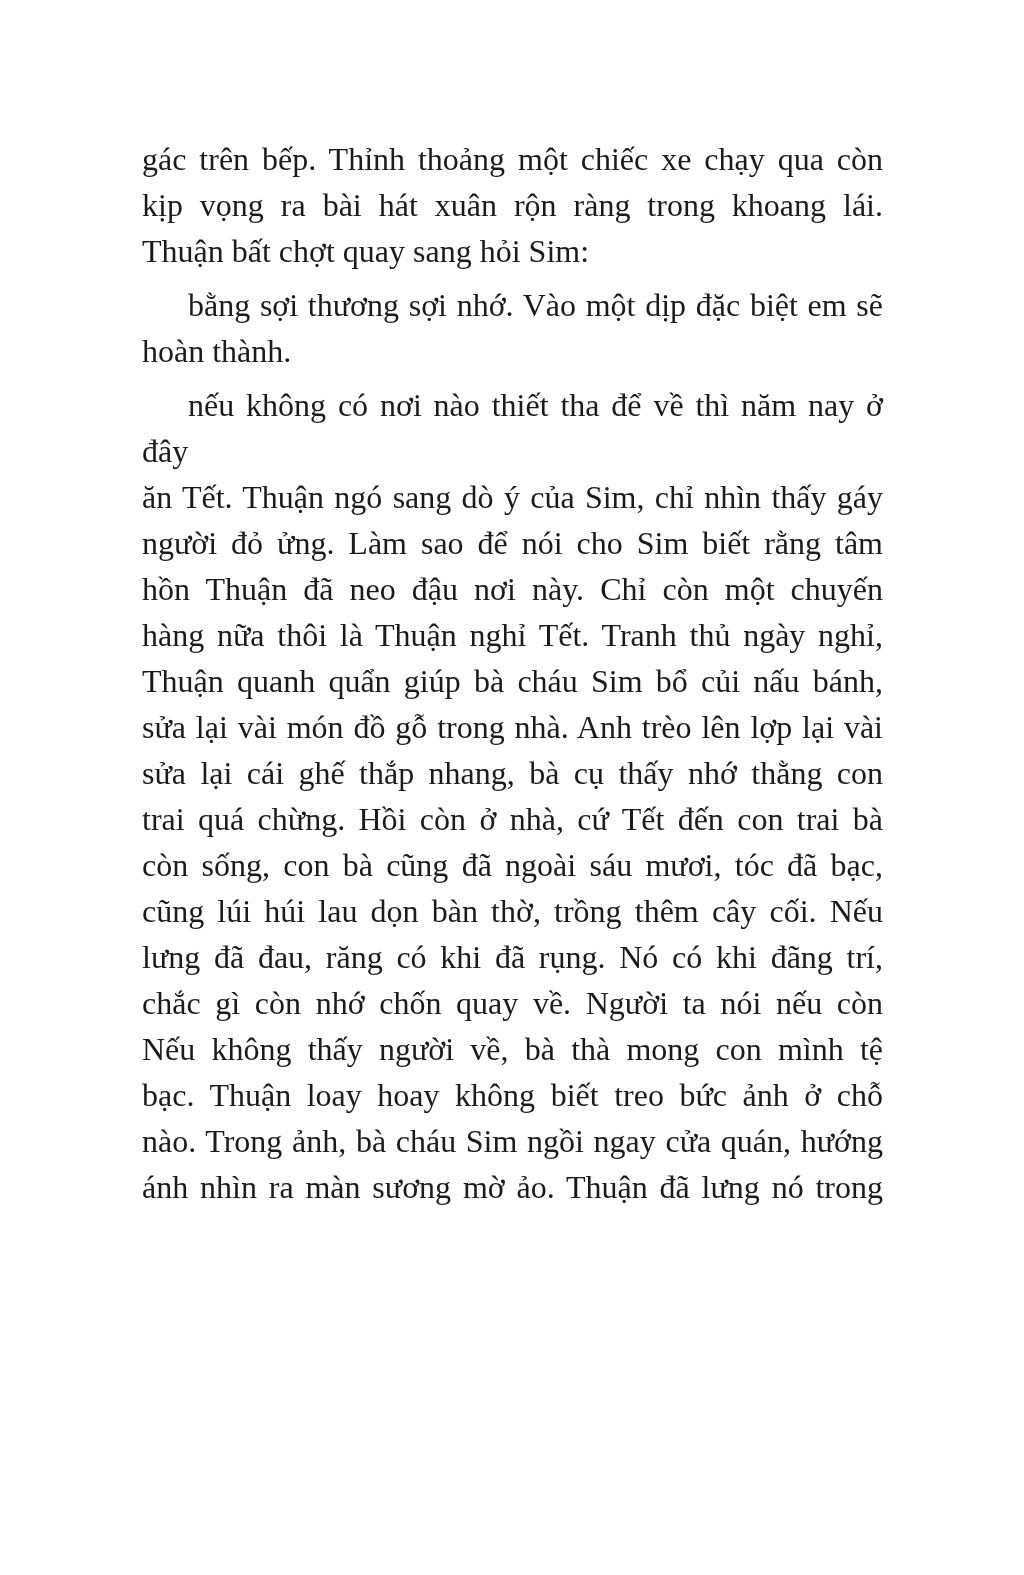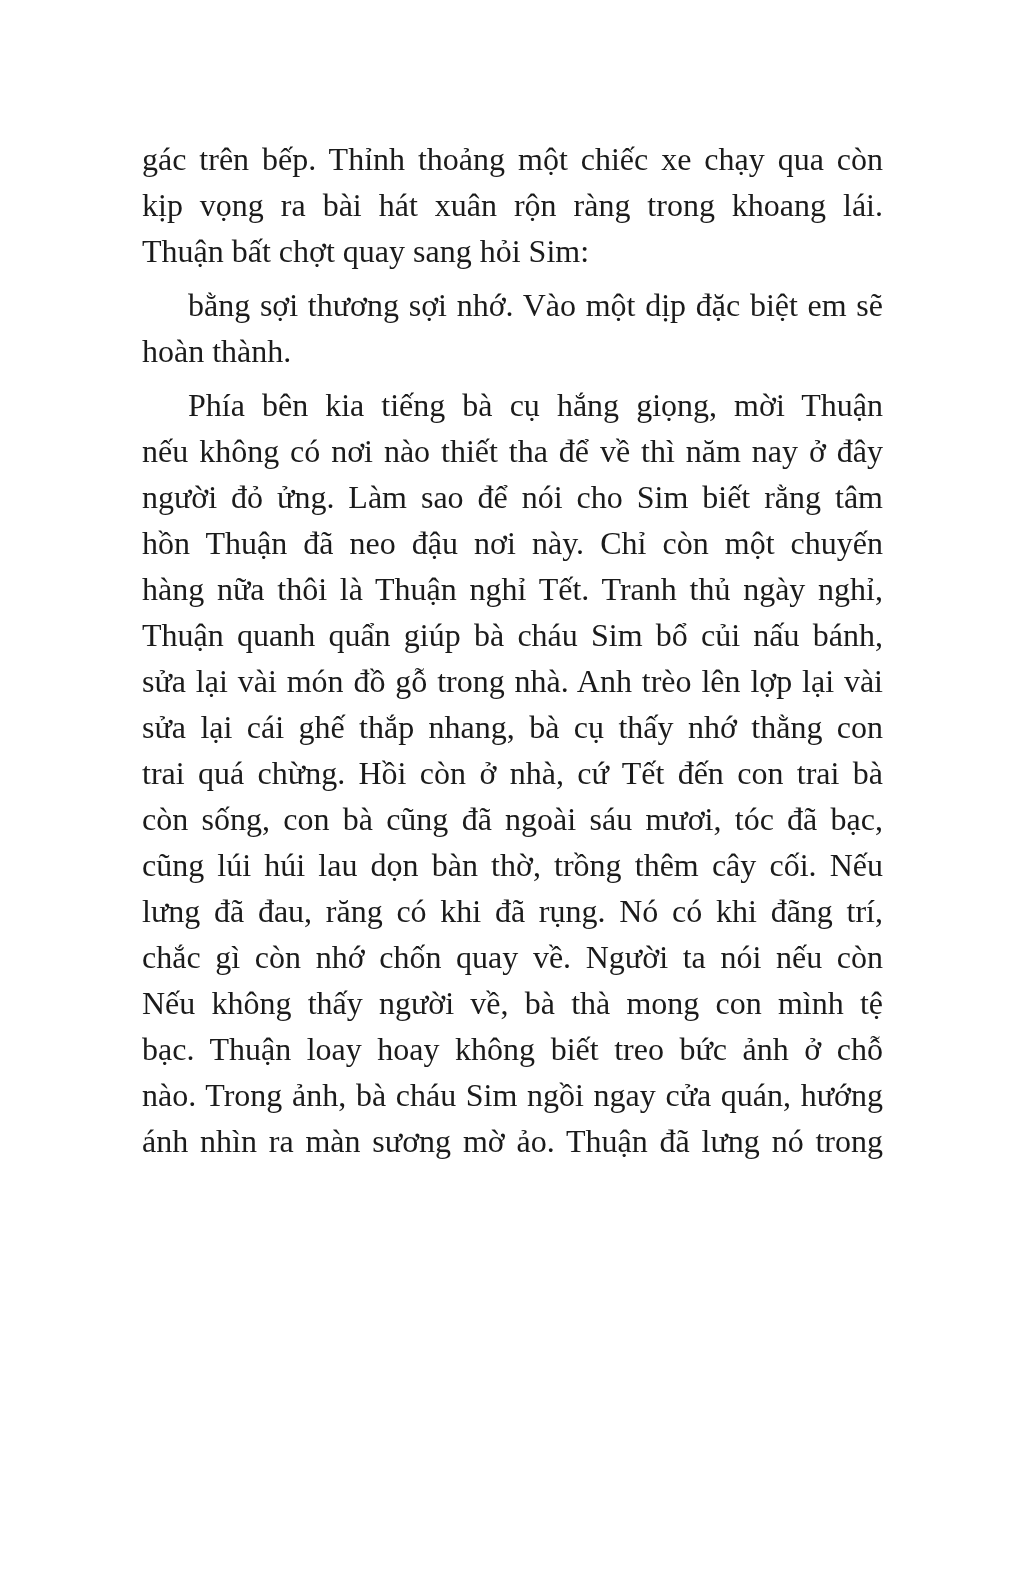--- a/index.html
+++ b/index.html
@@ -76,22 +76,22 @@
       <div class="para">
         <div class="line">gác trên bếp. Thỉnh thoảng một chiếc xe chạy qua còn</div>
         <div class="line">kịp vọng ra bài hát xuân rộn ràng trong khoang lái.</div>
         <div class="line end">Thuận bất chợt quay sang hỏi Sim:</div>
       </div>
       <div class="para indent">
         <div class="line">bằng sợi thương sợi nhớ. Vào một dịp đặc biệt em sẽ</div>
         <div class="line end">hoàn thành.</div>
       </div>
       <div class="para indent">
-        <div class="line">Phía bên kia tiếng bà cụ hắng giọng, mời Thuận</div>
         <div class="line">nếu không có nơi nào thiết tha để về thì năm nay ở đây</div>
+        <div class="line">ăn Tết. Thuận ngó sang dò ý của Sim, chỉ nhìn thấy gáy</div>
         <div class="line">người đỏ ửng. Làm sao để nói cho Sim biết rằng tâm</div>
         <div class="line">hồn Thuận đã neo đậu nơi này. Chỉ còn một chuyến</div>
         <div class="line">hàng nữa thôi là Thuận nghỉ Tết. Tranh thủ ngày nghỉ,</div>
         <div class="line">Thuận quanh quẩn giúp bà cháu Sim bổ củi nấu bánh,</div>
         <div class="line">sửa lại vài món đồ gỗ trong nhà. Anh trèo lên lợp lại vài</div>
         <div class="line">sửa lại cái ghế thắp nhang, bà cụ thấy nhớ thằng con</div>
         <div class="line">trai quá chừng. Hồi còn ở nhà, cứ Tết đến con trai bà</div>
         <div class="line">còn sống, con bà cũng đã ngoài sáu mươi, tóc đã bạc,</div>
         <div class="line">cũng lúi húi lau dọn bàn thờ, trồng thêm cây cối. Nếu</div>
         <div class="line">lưng đã đau, răng có khi đã rụng. Nó có khi đãng trí,</div>

